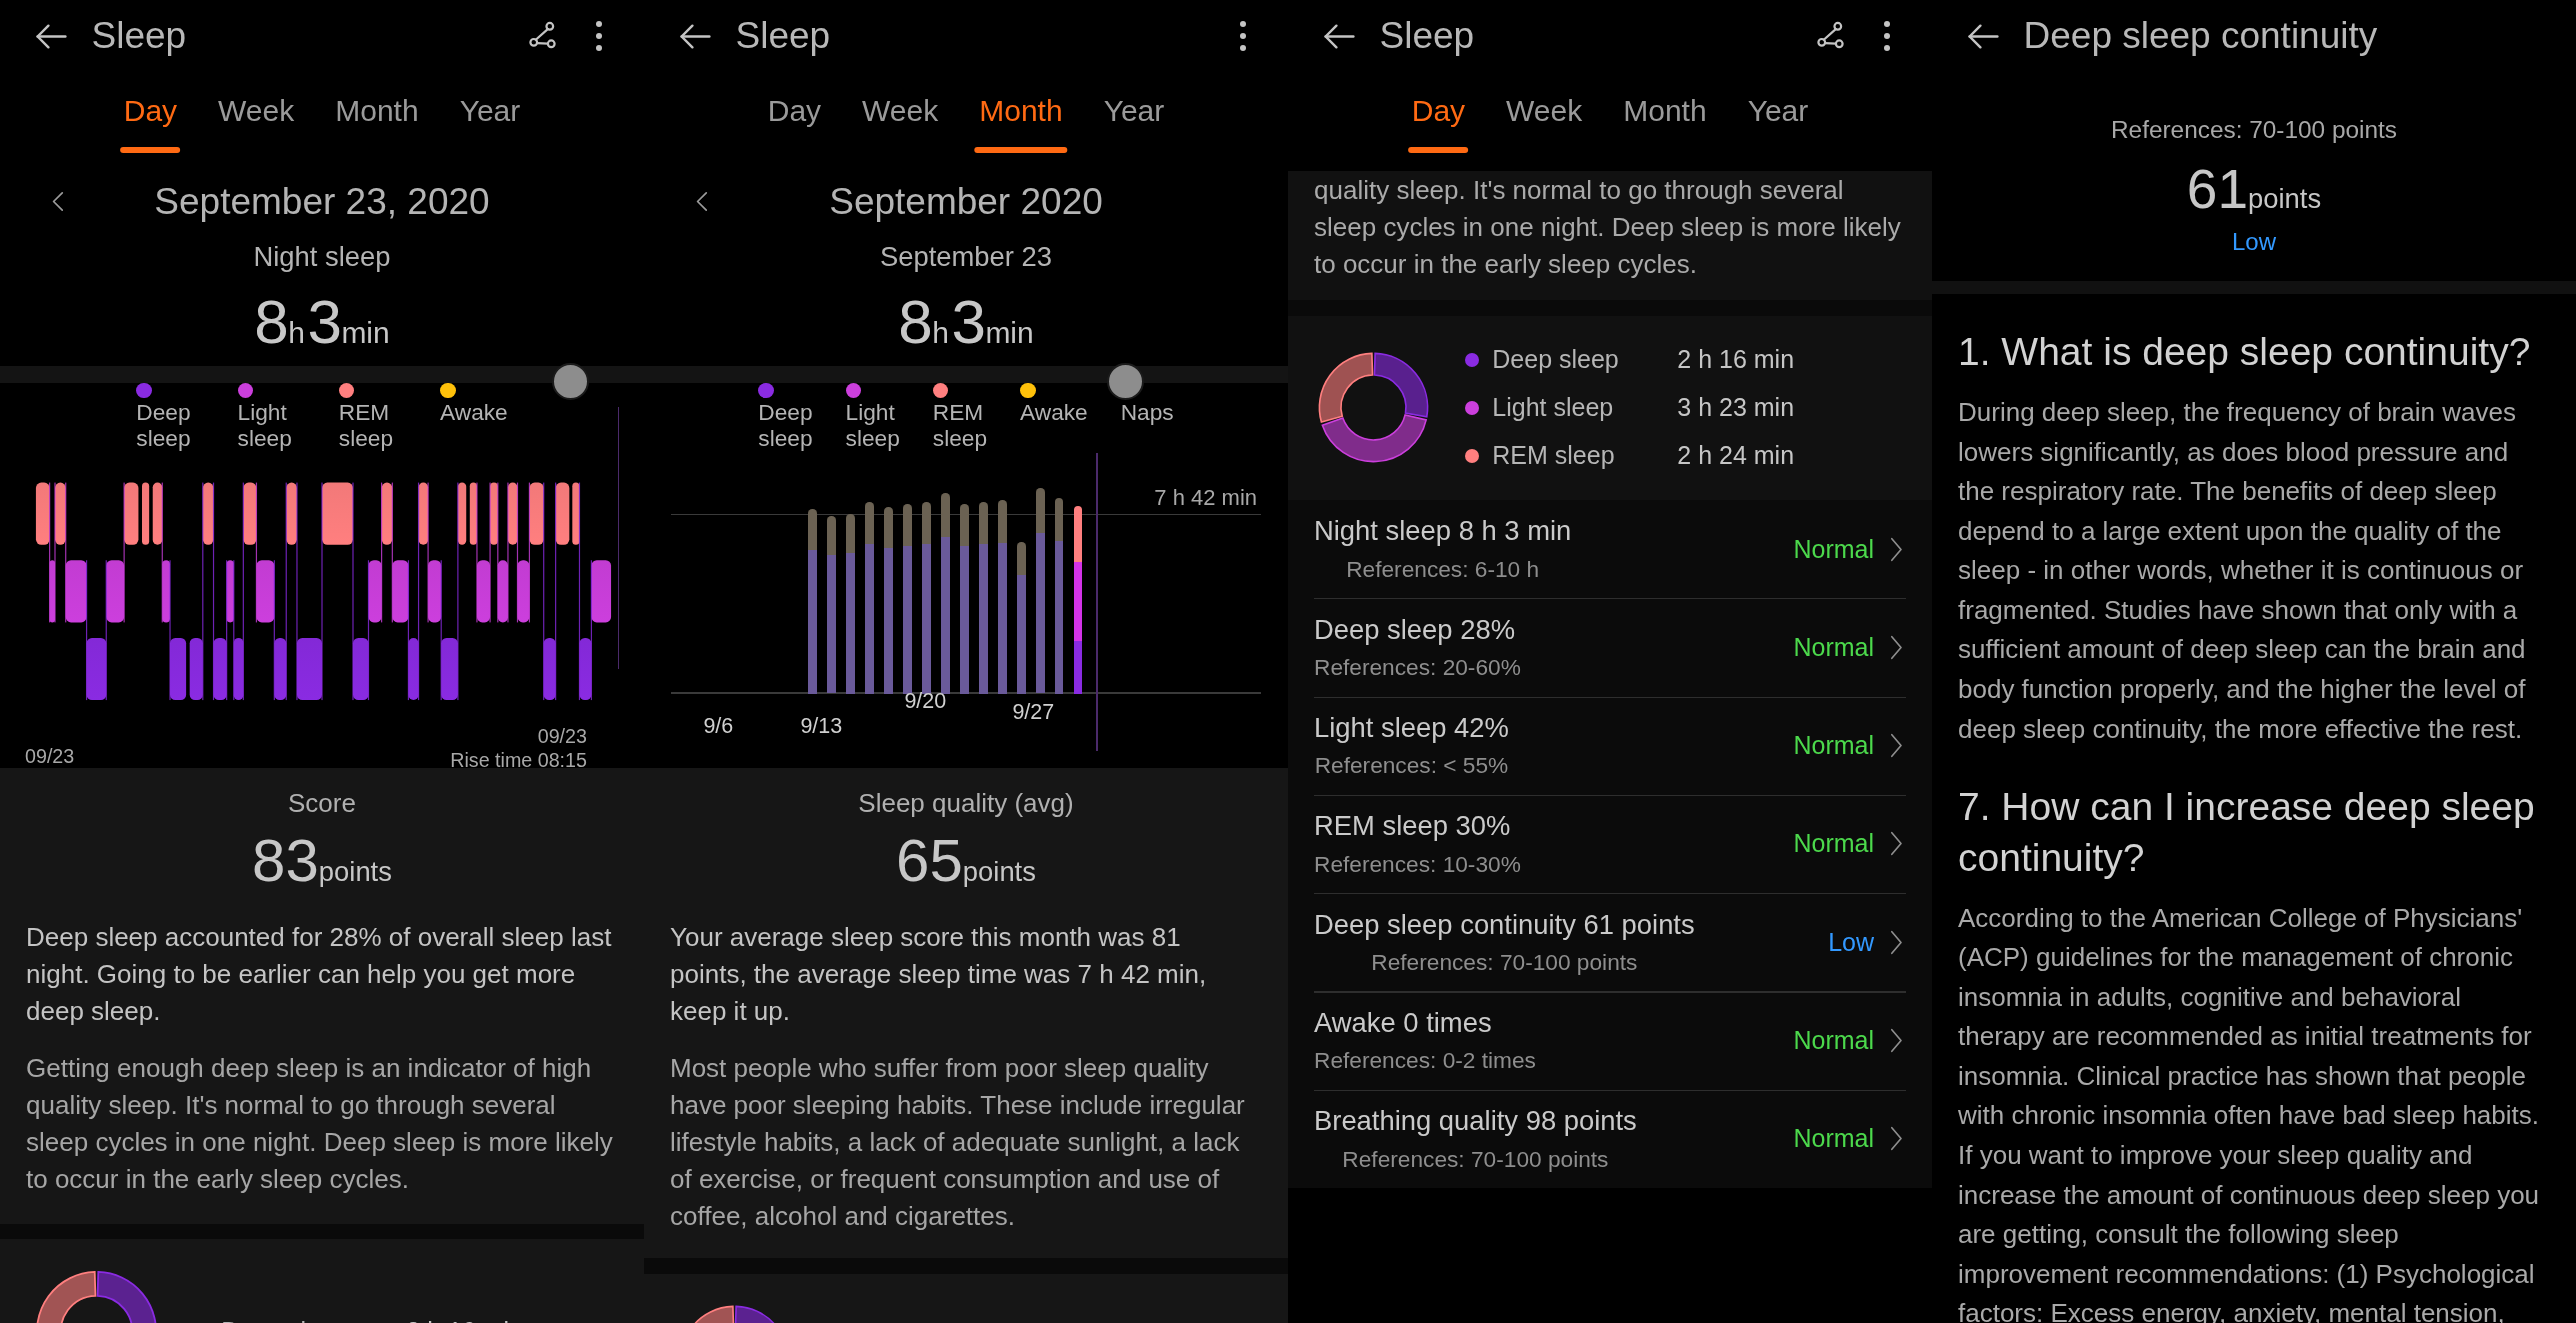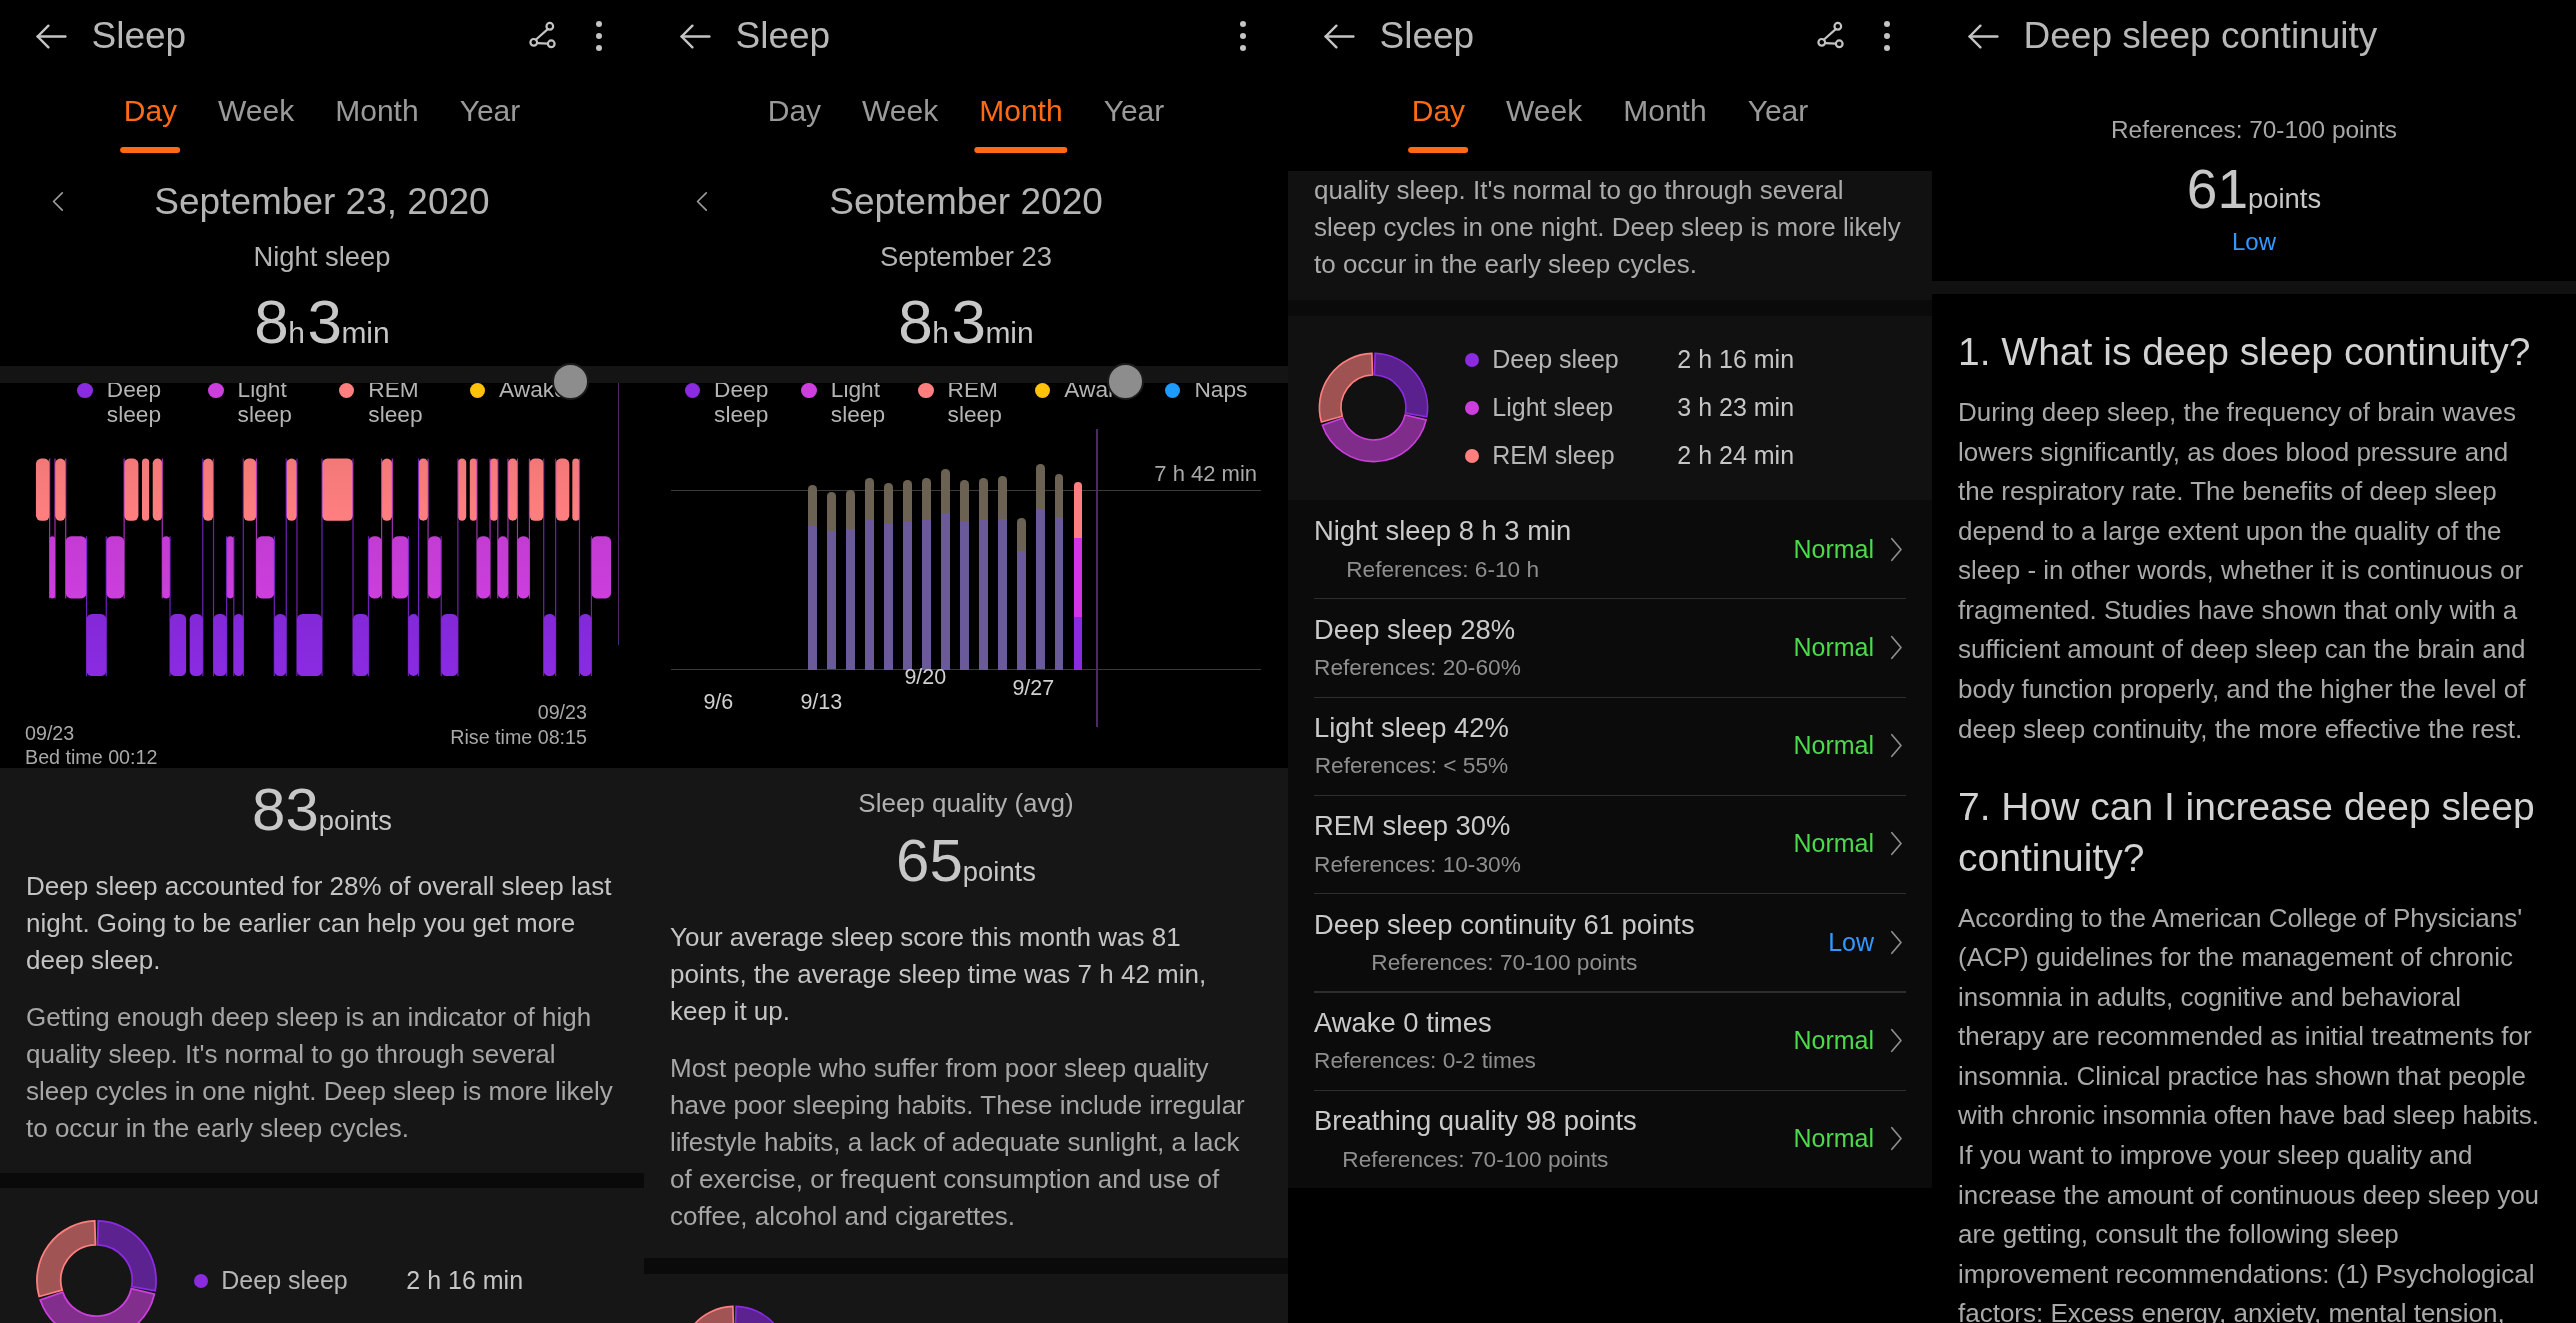--- a/index.html
+++ b/index.html
@@ -35,21 +35,21 @@
   .chev-left svg { width:26px; height:26px; }
   .date-label { font-size:37px; color:#b4b4b4; }
 
   .subtitle { text-align:center; font-size:27.4px; color:#b4b4b4; margin-top:10.7px; }
   .bigval { text-align:center; margin-top:13px; color:#c7c7c7; white-space:nowrap; }
   .bigval .n { font-size:62px; font-weight:400; letter-spacing:-0.6px; }
   .bigval .u { font-size:30px; }
 
   
   .legend { display:flex; justify-content:center; align-items:flex-start; margin-top:20px; padding:0 22.7px; }
-  .lg { display:flex; align-items:flex-start; gap:14px; }
+  .lg { display:flex; align-items:flex-start; gap:2px;flex-direction:column; }
   .lg .dot { width:15.5px; height:15.5px; border-radius:50%; margin-top:6px; flex:0 0 15.5px; }
   .lg .lbl { font-size:22.7px; color:#b4b4b4; line-height:1.12; max-width:101px; }
   .legend.l4 .lg { margin-right:47px; }
   .legend.l4 .lg:last-child { margin-right:0; }
   .legend.l5 .lg { margin-right:33px; }
   .legend.l5 .lg:last-child { margin-right:0; }
 
   
   .hypno-wrap { position:relative; margin-top:27.4px; height:280px; padding:0 24px; }
   .hypno { position:relative; width:100%; height:239px; }
@@ -298,20 +298,21 @@
       <div class="hyp-label right">
         <span>09/23</span><br><span>Rise time 08:15</span>
       </div>
       <div class="vcursor" style="right:25px; top:-72px; height:262px;"></div>
     </div>
 
     <div class="handle-bar" style="left:0; right:0; bottom:941px;"></div>
     <div class="handle" style="left:552px; bottom:924px;"></div>
 
     <div class="lower" style="top:768px;">
+      <div class="sec-title">Score</div>
       <div class="score">
         <span class="n">83</span><span class="u">points</span>
       </div>
       <div class="para p1">Deep sleep accounted for 28% of overall sleep last night. Going to be earlier can help you get more deep sleep.</div>
       <div class="para p2">Getting enough deep sleep is an indicator of high quality sleep. It's normal to go through several sleep cycles in one night. Deep sleep is more likely to occur in the early sleep cycles.</div>
 
       <div class="divider-thick" style="margin-top:26px;"></div>
 
       <div class="donut-block">
         <div class="donut">

